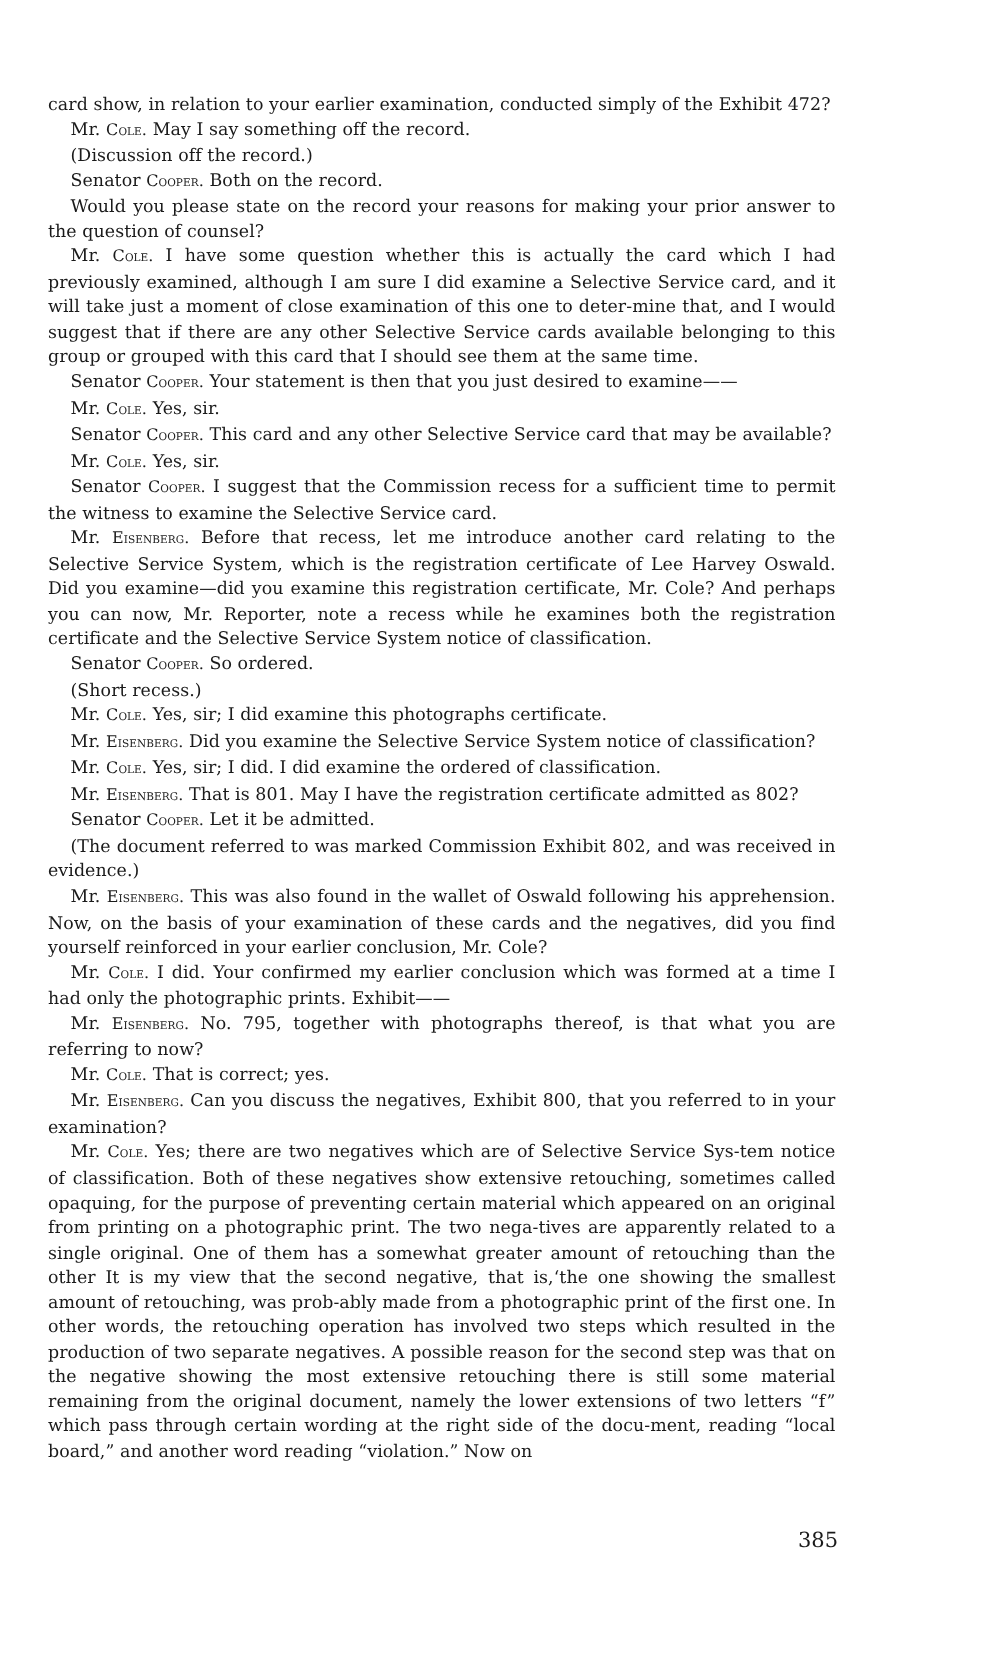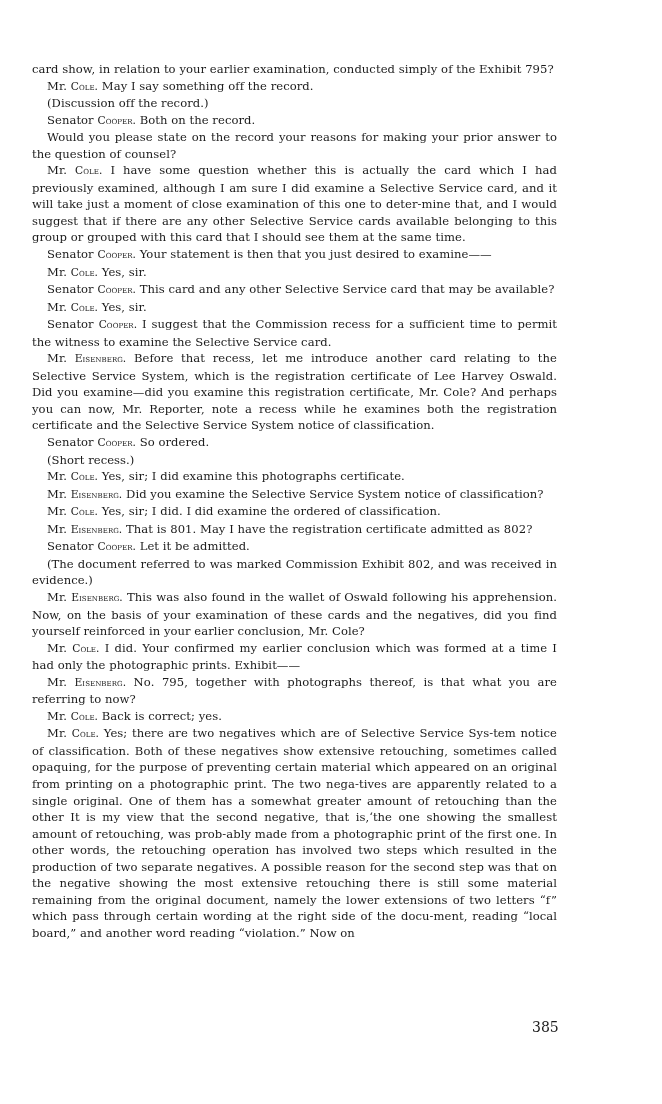--- a/index.html
+++ b/index.html
@@ -31,21 +31,21 @@
       top: 1019px;
       font-family: "DejaVu Serif", "Liberation Serif", serif;
       font-size: 14px;
       color: #1a1a1a;
     }
   </style>
 </head>
 <body>
 
 <div class="page" id="page-body">
-    <p class="para noindent"><span>card show, in relation to your earlier examination, conducted simply of the Exhibit 795?</span></p>
+    <p class="para noindent"><span>card show, in relation to your earlier examination, conducted simply of the Exhibit 472?</span></p>
     <p class="para"><span class="speaker"><span><span>Mr. </span><span class="sc">Cole.</span></span></span><span> May I say something off the record.</span></p>
     <p class="para"><span>(Discussion off the record.)</span></p>
     <p class="para"><span class="speaker"><span><span>Senator </span><span class="sc">Cooper.</span></span></span><span> Both on the record.</span></p>
     <p class="para"><span>Would you please state on the record your reasons for making your prior answer to the question of counsel?</span></p>
     <p class="para"><span class="speaker"><span><span>Mr. </span><span class="sc">Cole.</span></span></span><span> I have some question whether this is actually the card which I had previously examined, although I am sure I did examine a Selective Service card, and it will take just a moment of close examination of this one to deter-­mine that, and I would suggest that if there are any other Selective Service cards available belonging to this group or grouped with this card that I should see them at the same time.</span></p>
     <p class="para"><span class="speaker"><span><span>Senator </span><span class="sc">Cooper.</span></span></span><span> Your statement is then that you just desired to examine——</span></p>
     <p class="para"><span class="speaker"><span><span>Mr. </span><span class="sc">Cole.</span></span></span><span> Yes, sir.</span></p>
     <p class="para"><span class="speaker"><span><span>Senator </span><span class="sc">Cooper.</span></span></span><span> This card and any other Selective Service card that may be available?</span></p>
     <p class="para"><span class="speaker"><span><span>Mr. </span><span class="sc">Cole.</span></span></span><span> Yes, sir.</span></p>
     <p class="para"><span class="speaker"><span><span>Senator </span><span class="sc">Cooper.</span></span></span><span> I suggest that the Commission recess for a sufficient time to permit the witness to examine the Selective Service card.</span></p>
@@ -54,17 +54,18 @@
     <p class="para"><span>(Short recess.)</span></p>
     <p class="para"><span class="speaker"><span><span>Mr. </span><span class="sc">Cole.</span></span></span><span> Yes, sir; I did examine this photographs certificate.</span></p>
     <p class="para"><span class="speaker"><span><span>Mr. </span><span class="sc">Eisenberg.</span></span></span><span> Did you examine the Selective Service System notice of classification?</span></p>
     <p class="para"><span class="speaker"><span><span>Mr. </span><span class="sc">Cole.</span></span></span><span> Yes, sir; I did.  I did examine the ordered of classification.</span></p>
     <p class="para"><span class="speaker"><span><span>Mr. </span><span class="sc">Eisenberg.</span></span></span><span> That is 801.  May I have the registration certificate admitted as 802?</span></p>
     <p class="para"><span class="speaker"><span><span>Senator </span><span class="sc">Cooper.</span></span></span><span> Let it be admitted.</span></p>
     <p class="para"><span>(The document referred to was marked Commission Exhibit 802, and was received in evidence.)</span></p>
     <p class="para"><span class="speaker"><span><span>Mr. </span><span class="sc">Eisenberg.</span></span></span><span> This was also found in the wallet of Oswald following his apprehension.  Now, on the basis of your examination of these cards and the negatives, did you find yourself reinforced in your earlier conclusion, Mr. Cole?</span></p>
     <p class="para"><span class="speaker"><span><span>Mr. </span><span class="sc">Cole.</span></span></span><span> I did.  Your confirmed my earlier conclusion which was formed at a time I had only the photographic prints.  Exhibit——</span></p>
     <p class="para"><span class="speaker"><span><span>Mr. </span><span class="sc">Eisenberg.</span></span></span><span> No. 795, together with photographs thereof, is that what you are referring to now?</span></p>
-    <p class="para"><span class="speaker"><span><span>Mr. </span><span class="sc">Cole.</span></span></span><span> Back is correct; yes.</span></p>
+    <p class="para"><span class="speaker"><span><span>Mr. </span><span class="sc">Cole.</span></span></span><span> That is correct; yes.</span></p>
+    <p class="para"><span class="speaker"><span><span>Mr. </span><span class="sc">Eisenberg.</span></span></span><span> Can you discuss the negatives, Exhibit 800, that you referred to in your examination?</span></p>
     <p class="para"><span class="speaker"><span><span>Mr. </span><span class="sc">Cole.</span></span></span><span> Yes; there are two negatives which are of Selective Service Sys-­tem notice of classification.  Both of these negatives show extensive retouching, sometimes called opaquing, for the purpose of preventing certain material which appeared on an original from printing on a photographic print.  The two nega-­tives are apparently related to a single original.  One of them has a somewhat greater amount of retouching than the other  It is my view that the second negative, that is,‘the one showing the smallest amount of retouching, was prob-­ably made from a photographic print of the first one.  In other words, the retouching operation has involved two steps which resulted in the production of two separate negatives.  A possible reason for the second step was that on the negative showing the most extensive retouching there is still some material remaining from the original document, namely the lower extensions of two letters “f” which pass through certain wording at the right side of the docu-­ment, reading “local board,” and another word reading “violation.”  Now on</span></p>
   </div>
 
 <div class="page-number">385</div>
 
 </body></html>

